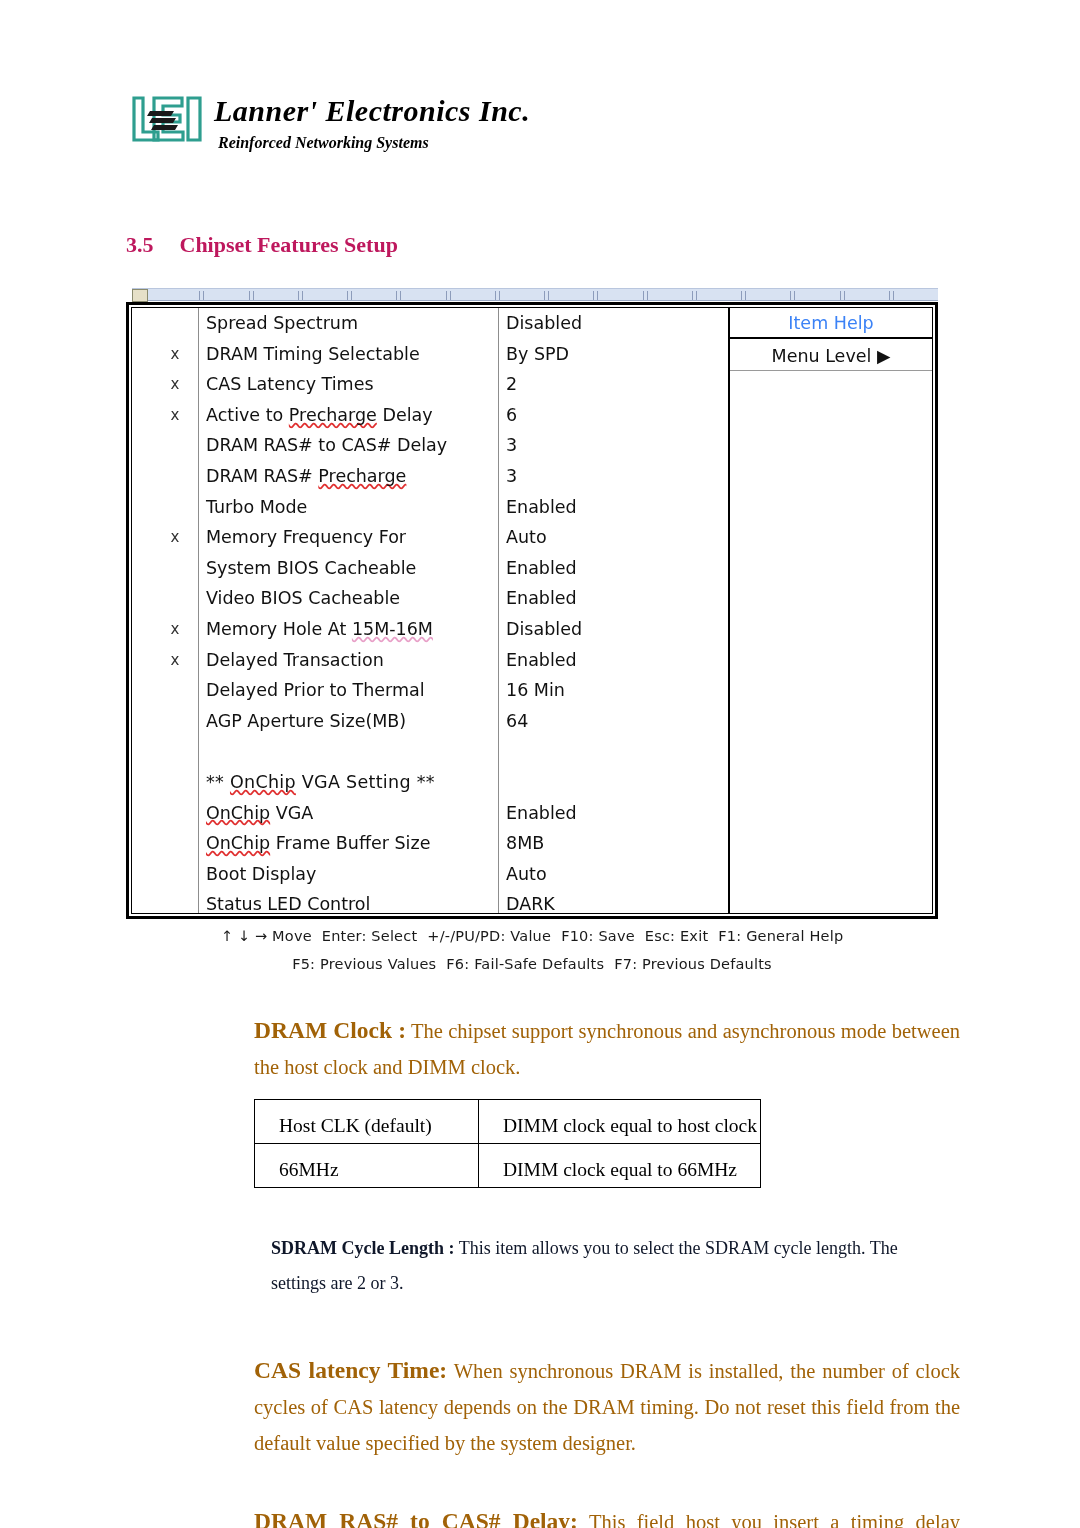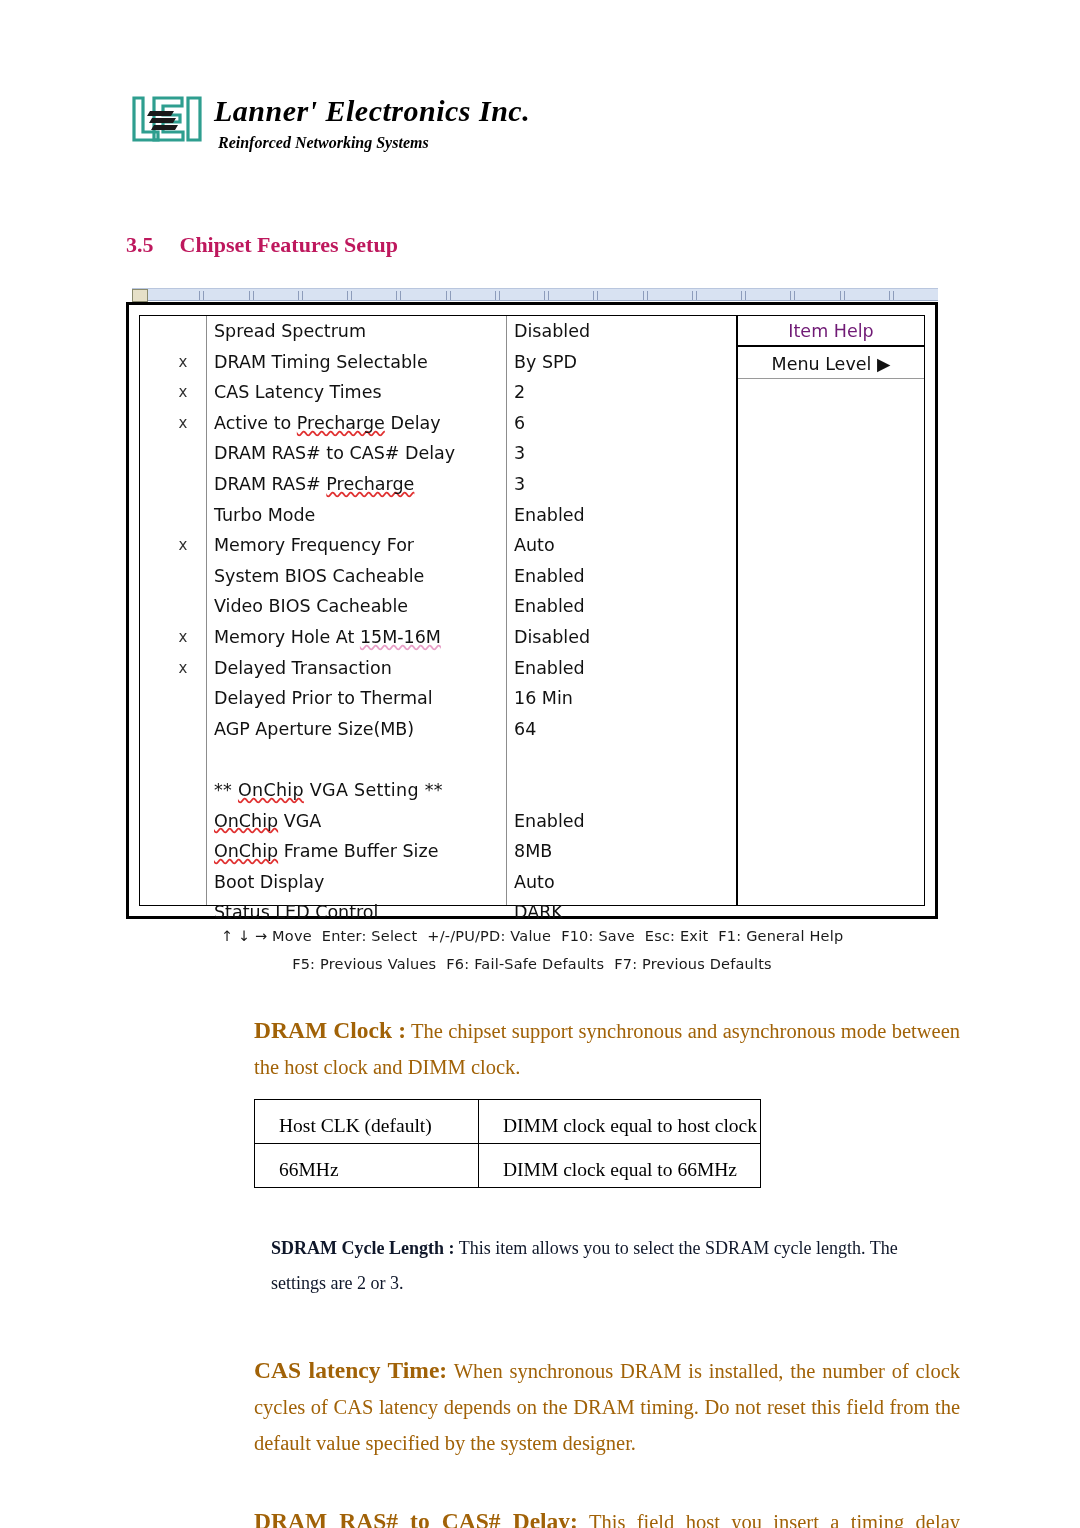--- a/index.html
+++ b/index.html
@@ -109,21 +109,21 @@
   }
 
   .bios-window {
     position: absolute;
     left: 0px;
     top: 14px;
     width: 812px;
     height: 617px;
     background: #ffffff;
     border: 3px solid #000000;
-    padding: 10px;
+    padding: 2px;
   }
   .bios-inner {
     position: relative;
     width: 100%;
     height: 100%;
     border: 1px solid #000000;
     background: #ffffff;
   }
 
   .col-divider {
@@ -185,21 +185,21 @@
     bottom: 0;
   }
   .help-title {
     position: absolute;
     left: 0; right: 0; top: 0;
     height: 31px;
     line-height: 31px;
     text-align: center;
     font-family: "DejaVu Sans", sans-serif;
     font-size: 17.5px;
-    color: #701a75;
+    color: #3b82f6;
     border-bottom: 2px solid #000000;
   }
   .help-menulevel {
     position: absolute;
     left: 0; right: 0; top: 33px;
     height: 30px;
     line-height: 30px;
     text-align: center;
     font-family: "DejaVu Sans", sans-serif;
     font-size: 17.5px;

